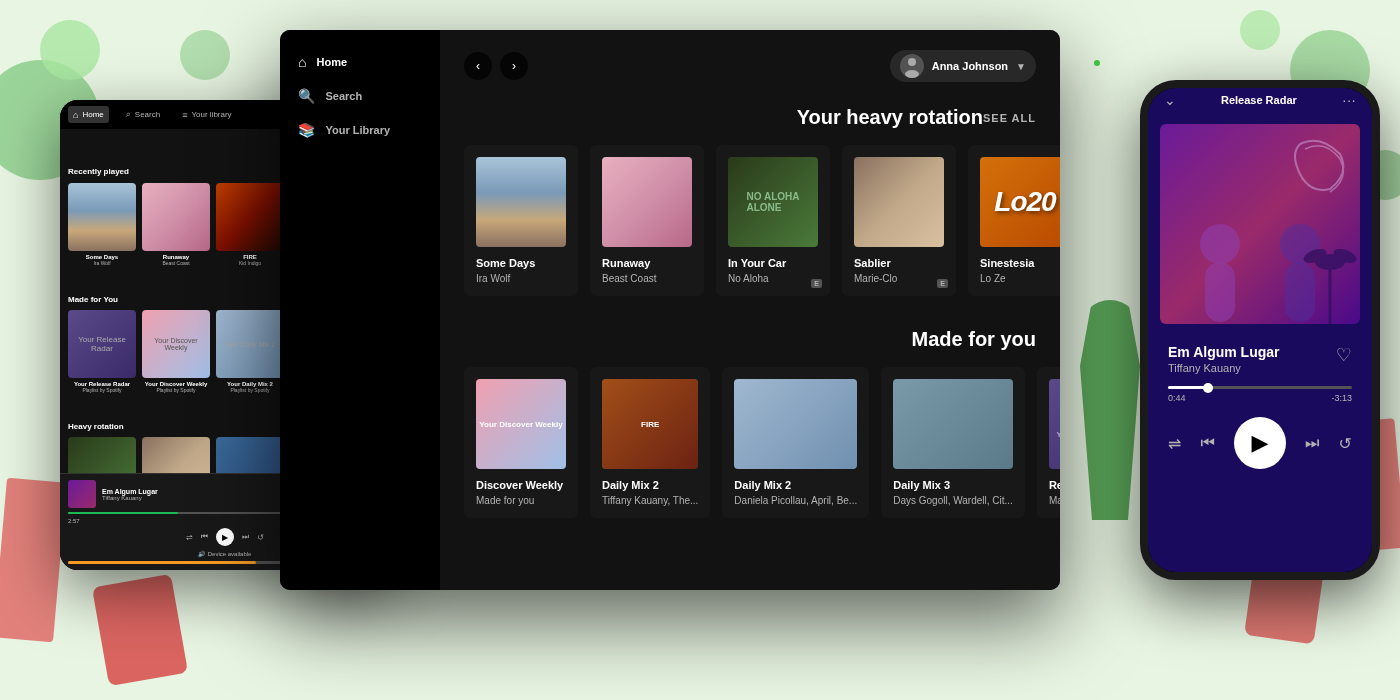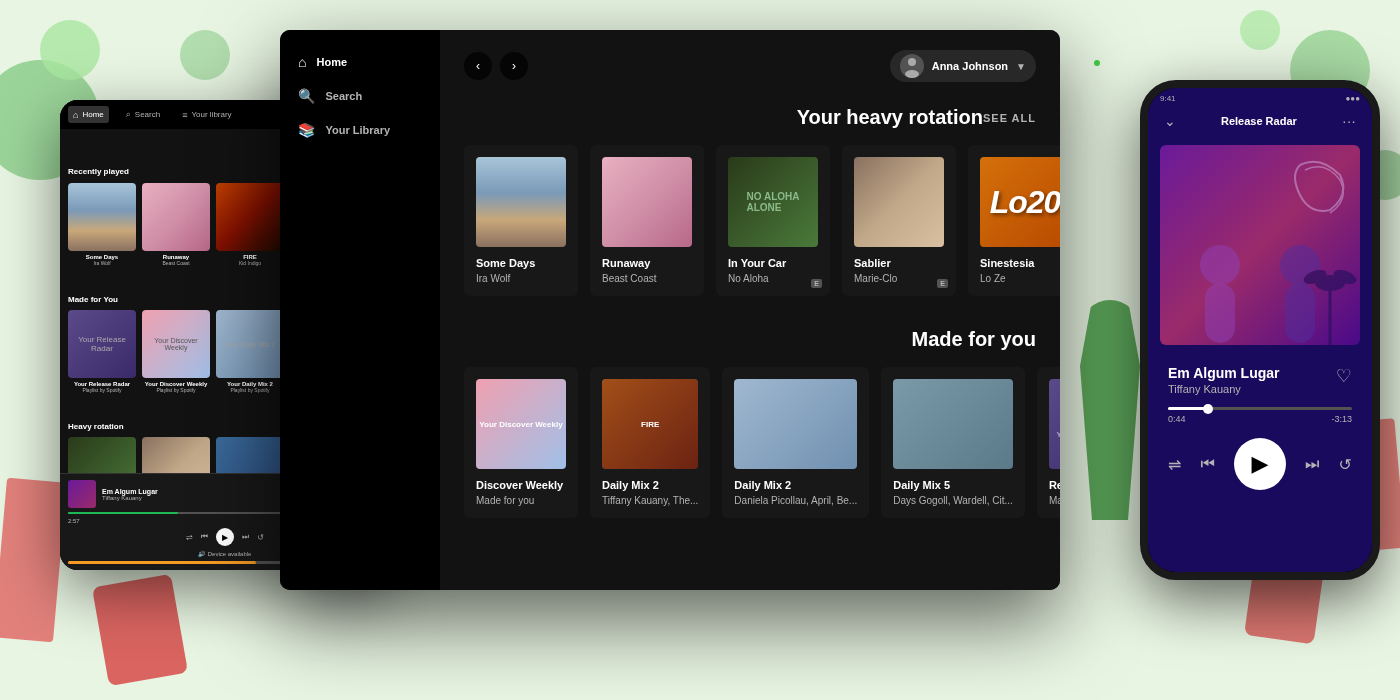--- a/index.html
+++ b/index.html
@@ -682,21 +682,21 @@
 
       <div class="music-card">
         <div class="music-card-img art-sablier" style="height:90px;border-radius:4px;"></div>
         <div class="music-card-title">Sablier</div>
         <div class="music-card-sub">Marie-Clo</div>
         <span class="explicit-badge">E</span>
       </div>
 
       <div class="music-card">
         <div class="music-card-img art-sinestesia" style="height:90px;border-radius:4px;display:flex;align-items:center;justify-content:center;font-size:16px;font-weight:900;color:#fff;text-shadow:2px 2px 4px #0008;">
-          <span style="font-size:32px;font-style:italic;letter-spacing:-1px;">Lo20</span>
+          <span style="font-size:28px;font-style:italic;letter-spacing:-1px;">Lo20</span>
         </div>
         <div class="music-card-title">Sinestesia</div>
         <div class="music-card-sub">Lo Ze</div>
 
       </div>
 
     </div>
 
     <div class="section-header">
       <h2 class="section-title">Made for you</h2>
@@ -720,44 +720,40 @@
       </div>
 
       <div class="music-card">
         <div class="music-card-img art-daily2" style="height:90px;border-radius:4px;"></div>
         <div class="music-card-title">Daily Mix 2</div>
         <div class="music-card-sub">Daniela Picollau, April, Be...</div>
       </div>
 
       <div class="music-card">
         <div class="music-card-img art-daily3" style="height:90px;border-radius:4px;"></div>
-        <div class="music-card-title">Daily Mix 5</div>
+        <div class="music-card-title">Daily Mix 3</div>
         <div class="music-card-sub">Days Gogoll, Wardell, Cit...</div>
       </div>
 
       <div class="music-card">
         <div class="music-card-img art-release-radar" style="height:90px;border-radius:4px;display:flex;align-items:center;justify-content:center;font-size:8px;color:#b3a0d0;text-align:center;font-weight:bold;">
           <div style="position:relative;">
             <div style="font-size:18px;letter-spacing:2px;">≡≡≡</div>
             <div>Your Release Radar</div>
           </div>
         </div>
         <div class="music-card-title">Release Radar</div>
         <div class="music-card-sub">Made for you</div>
       </div>
     </div>
   </div>
 </div>
 
 <div class="phone">
   <div class="phone-inner">
-    <div class="phone-status-bar">
-      <span class="phone-status-left">9:41</span>
-      <span class="phone-status-right">●●●</span>
-    </div>
 
     <div class="phone-header">
       <span class="phone-chevron">⌄</span>
       <span class="phone-title">Release Radar</span>
       <span class="phone-dots">···</span>
     </div>
 
     <div class="phone-album-art">
 
       <svg class="phone-album-silhouette" viewBox="0 0 200 140" preserveAspectRatio="none">

